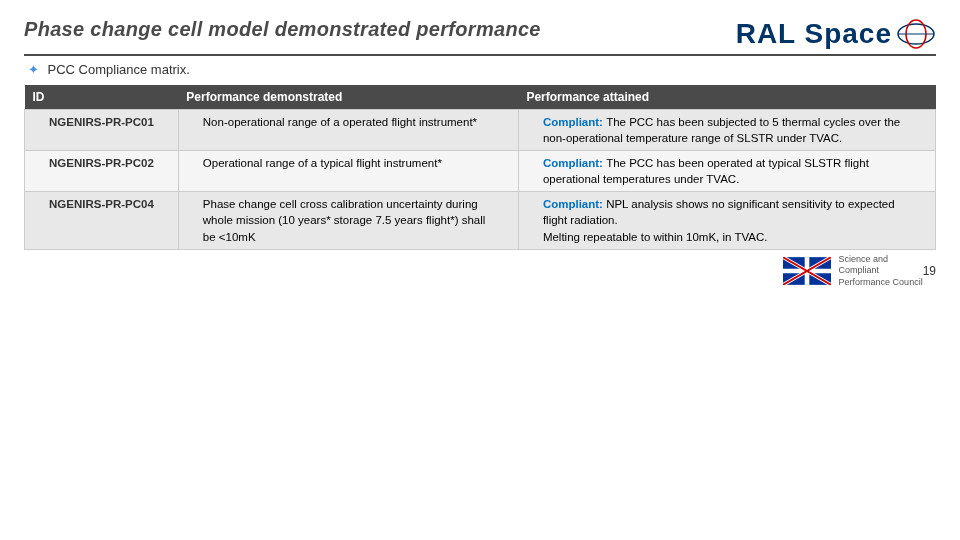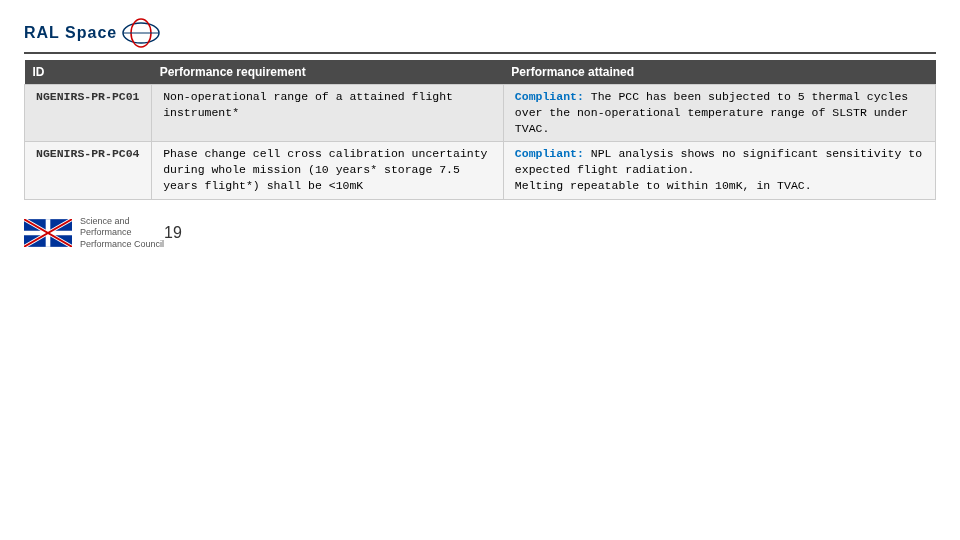--- a/index.html
+++ b/index.html
@@ -33,21 +33,21 @@
       font-style: italic;
       letter-spacing: 0.3px;
     }
 
     .logo-area {
       display: flex;
       align-items: center;
     }
 
     .logo-text {
-      font-size: 16px;
+      font-size: 28px;
       font-weight: bold;
       color: #003366;
       letter-spacing: 1px;
     }
 
     .logo-svg {
       margin-left: 4px;
     }
 
     .divider-line {
@@ -73,25 +73,24 @@
     .data-table thead tr th {
       background-color: #4a4a4a;
       color: #ffffff;
       padding: 5px 8px;
       text-align: left;
       font-weight: bold;
       font-size: 12px;
     }
 
     .data-table tbody tr td {
-      padding: 4px 11px;
+      padding: 4px 24px;
       vertical-align: top;
       border: 1px solid #cccccc;
       line-height: 1.4;
-      font-family: Liberation Mono, monospace;
     }
 
     .data-table tbody tr:nth-child(odd) td {
       background-color: #e8e8e8;
     }
 
     .data-table tbody tr:nth-child(even) td {
       background-color: #f5f5f5;
     }
 
@@ -112,87 +111,97 @@
     }
 
     .compliant-label {
       color: #0070c0;
       font-weight: bold;
       text-align: right;
     }
 
     .footer {
       display: flex;
-      justify-content: flex-start;
+      justify-content: flex-end;
       align-items: center;
-      margin-top: 16px;
+      margin-top: 4px;
     }
 
     .footer-logos {
       display: flex;
       align-items: center;
       gap: 8px;
     }
 
     .uk-logo {
       width: 48px;
       height: 28px;
     }
 
     .stfc-text {
       font-size: 9px;
       color: #555;
       line-height: 1.3;
     }
 
     .page-number {
-      font-size: 16px;
+      font-size: 12px;
       color: #333;
       font-weight: normal;
     }
 
     .arrow-icon {
       display: inline-block;
       color: #4a90d9;
       font-size: 13px;
       margin-right: 5px;
     }
   </style>
 </head>
 <body>
 
 <div class="page">
 
   <div class="header">
+    <div class="title">Phase change cell model demonstrated performance</div>
     <div class="logo-area">
       <span class="logo-text">RAL Space</span>
       <svg class="logo-svg" width="40" height="30" viewBox="0 0 40 30">
         <ellipse cx="20" cy="15" rx="18" ry="10" fill="none" stroke="#003366" stroke-width="1.5"></ellipse>
         <ellipse cx="20" cy="15" rx="10" ry="14" fill="none" stroke="#cc0000" stroke-width="1.5"></ellipse>
         <line x1="2" y1="15" x2="38" y2="15" stroke="#003366" stroke-width="1"></line>
       </svg>
     </div>
   </div>
 
   <hr class="divider-line">
 
+  <div class="subtitle">
+    <span class="arrow-icon">✦</span>
+    <span>PCC Compliance matrix.</span>
+  </div>
 
   <table class="data-table">
     <thead>
       <tr>
         <th class="id-col">ID</th>
-        <th class="req-col">Performance requirement</th>
+        <th class="req-col">Performance demonstrated</th>
         <th class="att-col">Performance attained</th>
       </tr>
     </thead>
     <tbody id="table-body">
     <tr>
           <td class="id-col">NGENIRS-PR-PC01</td>
-          <td class="req-col">Non-operational  range  of  a  attained  flight instrument*</td>
+          <td class="req-col">Non-operational  range  of  a  operated  flight instrument*</td>
           <td class="att-col"><span class="compliant-label">Compliant: </span>The PCC has been subjected to 5 thermal cycles over the non-operational temperature range of SLSTR under TVAC.</td>
+        </tr>
+        <tr>
+          <td class="id-col">NGENIRS-PR-PC02</td>
+          <td class="req-col">Operational    range    of    a    typical    flight instrument*</td>
+          <td class="att-col"><span class="compliant-label">Compliant: </span>The PCC has been operated at typical SLSTR flight operational temperatures under TVAC.</td>
         </tr>
         <tr>
           <td class="id-col">NGENIRS-PR-PC04</td>
           <td class="req-col">Phase change cell cross calibration uncertainty during whole mission (10 years* storage 7.5 years flight*) shall be &lt;10mK</td>
           <td class="att-col"><span class="compliant-label">Compliant: </span>NPL analysis shows no significant sensitivity to expected flight radiation.<br>Melting repeatable to within 10mK, in TVAC.</td>
         </tr>
       </tbody>
   </table>
 
   <div class="footer">
@@ -202,20 +211,20 @@
         <rect width="52" height="30" fill="#003399"></rect>
         <line x1="0" y1="0" x2="52" y2="30" stroke="white" stroke-width="4"></line>
         <line x1="52" y1="0" x2="0" y2="30" stroke="white" stroke-width="4"></line>
         <line x1="26" y1="0" x2="26" y2="30" stroke="white" stroke-width="5"></line>
         <line x1="0" y1="15" x2="52" y2="15" stroke="white" stroke-width="5"></line>
         <line x1="0" y1="0" x2="52" y2="30" stroke="#cc0000" stroke-width="2"></line>
         <line x1="52" y1="0" x2="0" y2="30" stroke="#cc0000" stroke-width="2"></line>
       </svg>
       <div class="stfc-text">
         <div>Science and</div>
-        <div>Performance</div>
+        <div>Compliant</div>
         <div>Performance Council</div>
       </div>
     </div>
     <div class="page-number">19</div>
   </div>
 
 </div>
 
 </body></html>

